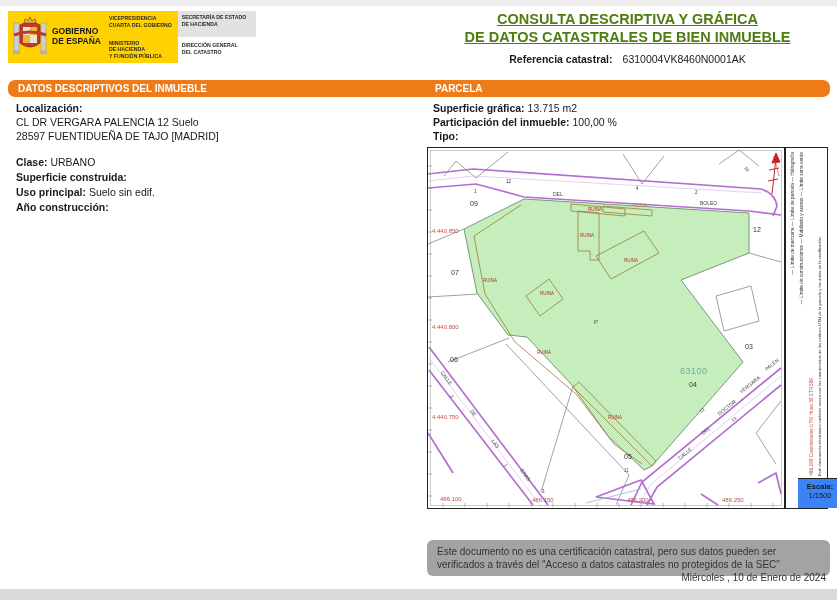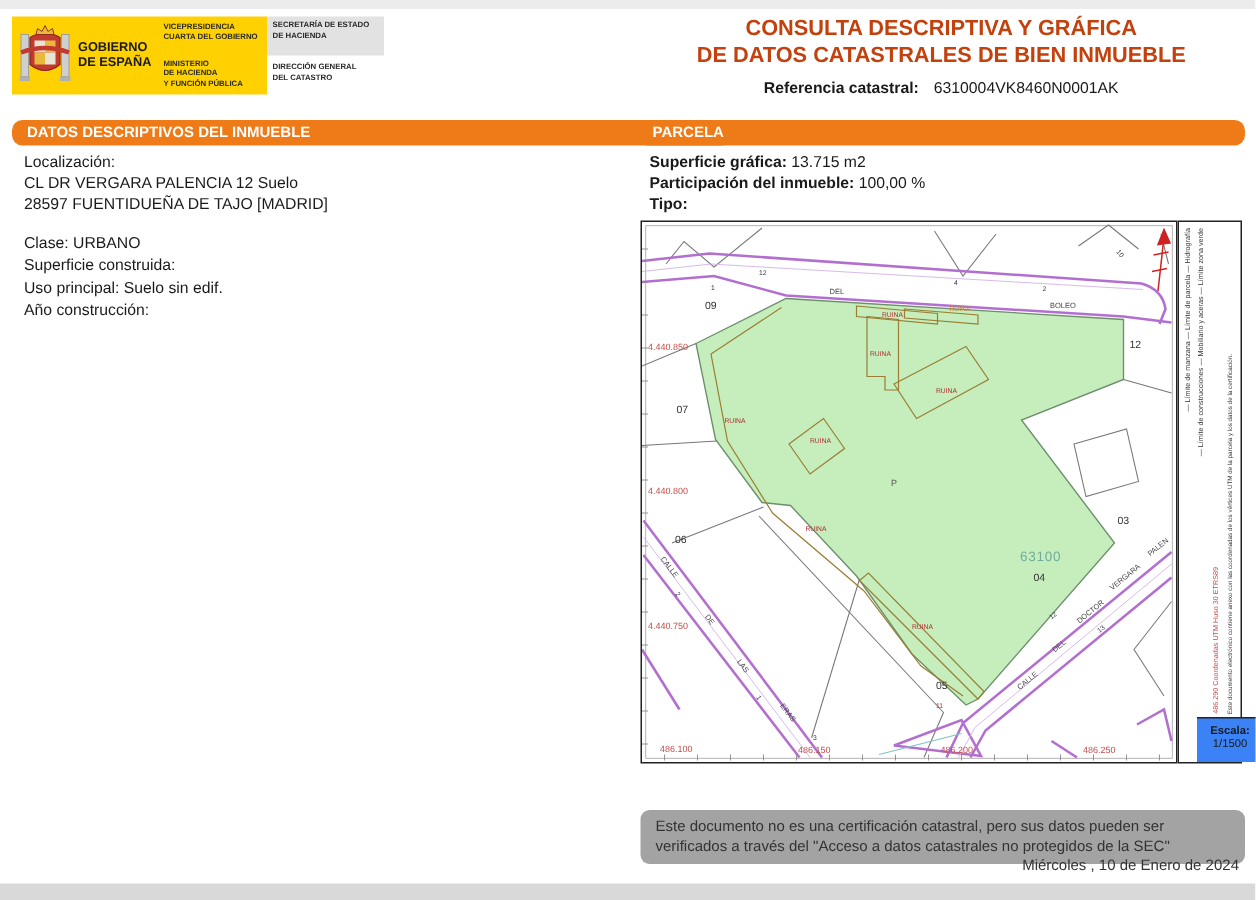--- a/index.html
+++ b/index.html
@@ -13,31 +13,31 @@
   .logo-wrap{position:absolute;left:8px;top:11px;display:flex;align-items:stretch;justify-content:space-between;}
   .logo-yellow{background:#ffd100;display:flex;align-items:center;padding:4px 6px 4px 4px;height:52px;box-sizing:border-box;}
   .gob-text{font-weight:bold;font-size:8.5px;line-height:1.15;color:#1a1a1a;margin-left:4px;margin-right:6px;}
   .min-col{display:flex;flex-direction:column;justify-content:space-between;height:44px;margin-left:2px;}
   .tiny{font-size:5.2px;font-weight:bold;line-height:1.25;color:#2a2a2a;}
   .sec-col{display:flex;flex-direction:column;width:78px;}
   .sec-box{background:#e2e2e2;padding:3px 4px;height:20px;}
   .dir-box{padding:5px 4px 0 4px;}
   
   .title-block{position:absolute;left:425px;top:10px;width:405px;text-align:center;}
-  .title-line{font-weight:bold;font-size:14.5px;line-height:1.25;color:#c2410c;}
+  .title-line{font-weight:bold;font-size:14.5px;line-height:1.25;color:#4d7c0f;text-decoration:underline;}
   .ref-row{margin-top:7px;font-size:10.5px;}
   .ref-row b{margin-right:10px;}
   
   .bar{position:absolute;height:17px;background:#ef7b18;border-radius:7px;color:#fff;
        font-weight:bold;font-size:10px;line-height:17px;padding-left:10px;box-sizing:border-box;}
   .bar-left{left:8px;top:80px;width:480px;}
   .bar-right{left:425px;top:80px;width:405px;}
   
   .info{position:absolute;left:16px;top:101px;font-size:10.5px;line-height:1.35;}
-  .info .lbl{font-weight:normal;}
+  .info .lbl{font-weight:bold;}
   .info .row{margin-top:1px;}
   .gap{height:10px;}
   
   .parcela{position:absolute;left:433px;top:101px;font-size:10.5px;line-height:1.35;}
   .parcela .lbl{font-weight:bold;}
   
   .map-wrap{position:absolute;left:427px;top:147px;display:flex;}
   .map-box{width:356px;height:360px;border:1.5px solid #222;background:#fff;}
   .legend-box{width:41px;height:360px;border:1.5px solid #222;border-left-width:1px;background:#fff;position:relative;}
   .legend-cols{position:absolute;left:0;top:0;width:100%;height:328px;display:flex;flex-direction:row;justify-content:space-evenly;}

